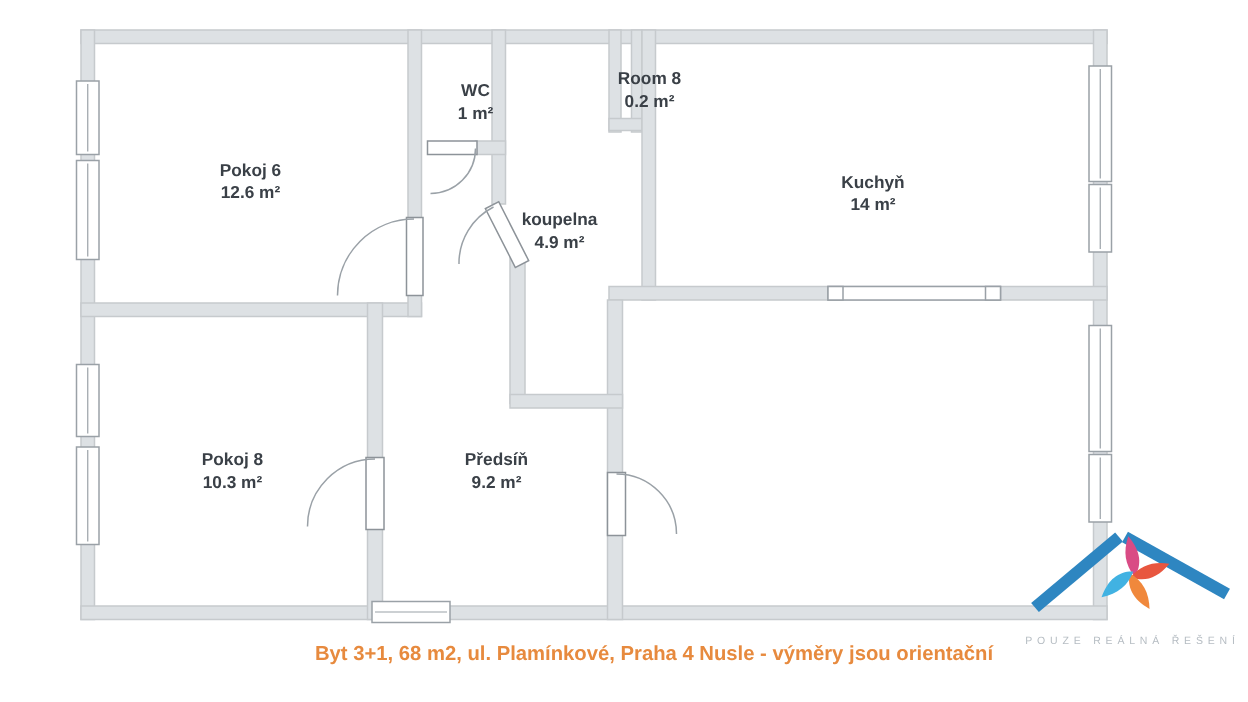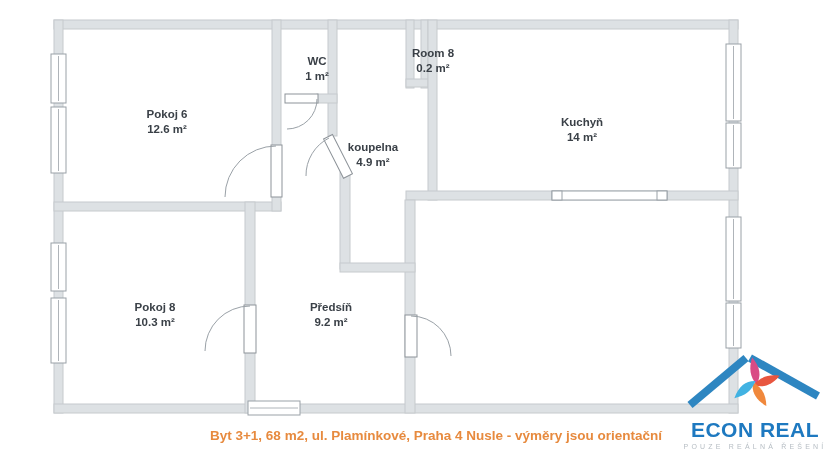--- a/index.html
+++ b/index.html
@@ -159,17 +159,16 @@
     <svg width="146" height="64" viewBox="0 0 146 64">
       <line class="roofline" x1="8" y1="53" x2="64" y2="6"></line>
       <line class="roofline" x1="68" y1="6" x2="136" y2="44"></line>
       <g transform="translate(73,31)">
         <path transform="rotate(-45)" d="M0,2 C9,0 15,-7 16,-20 C6,-15 1,-8 0,2 Z" style="fill: rgb(217, 75, 133);"></path>
         <path transform="rotate(35)" d="M0,2 C9,0 15,-7 16,-20 C6,-15 1,-8 0,2 Z" style="fill: rgb(232, 86, 63);"></path>
         <path transform="rotate(115)" d="M0,2 C9,0 15,-7 16,-20 C6,-15 1,-8 0,2 Z" style="fill: rgb(240, 136, 60);"></path>
         <path transform="rotate(195)" d="M0,2 C9,0 15,-7 16,-20 C6,-15 1,-8 0,2 Z" style="fill: rgb(65, 178, 226);"></path>
       </g>
     </svg>
-    <div class="logo-brand">ECON REAL</div>
     <div class="logo-tagline">POUZE REÁLNÁ ŘEŠENÍ</div>
   </div>
 
 </div>
 
 </body></html>

